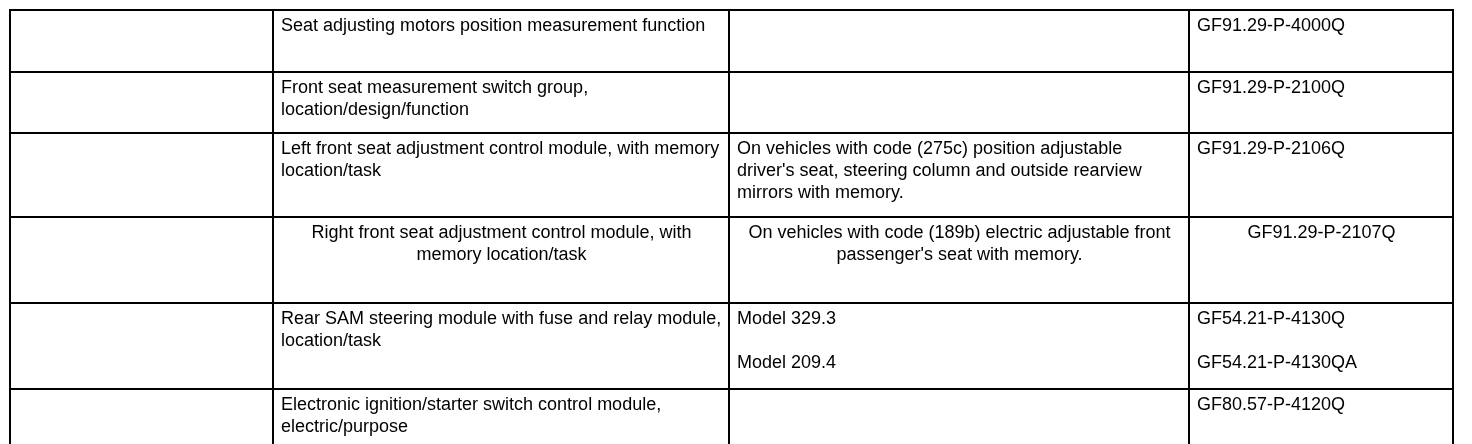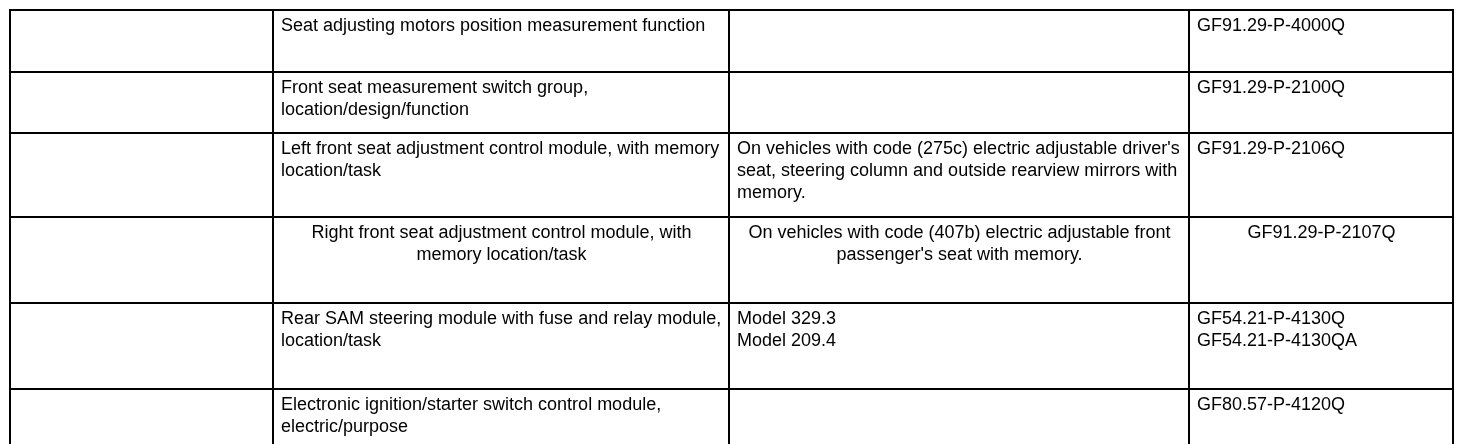--- a/index.html
+++ b/index.html
@@ -55,21 +55,21 @@
   tr.r4 td { height: 81px; }
   tr.r5 td { height: 61px; }
 
   .cell-text {
     display: block;
     padding: 0 6px 0 7px;
     white-space: pre-line;
   }
   .cell-ref { padding: 0; }
   .dual-line { display: block; padding: 0 6px 0 7px; }
-  .dual-line.second { }
+  .dual-line.second { margin-top: 22px; }
 </style>
 </head>
 <body>
 
 <div class="page">
 
   <table class="doc-table">
     <colgroup>
       <col class="c-ref">
       <col class="c-desc">
@@ -109,36 +109,36 @@
       </tr>
 
       <tr class="r2">
         <td>
           <span class="cell-text cell-ref"></span>
         </td>
         <td>
           <span class="cell-text">Left front seat adjustment control module, with memory location/task</span>
         </td>
         <td>
-          <span class="cell-text">On vehicles with code (275c) electric adjustable driver's seat, steering column and outside rearview mirrors with memory.</span>
+          <span class="cell-text">On vehicles with code (275c) position adjustable driver's seat, steering column and outside rearview mirrors with memory.</span>
         </td>
         <td>
           <span class="cell-text">GF91.29-P-2106Q</span>
         </td>
       </tr>
 
       <tr class="r3">
         <td>
           <span class="cell-text cell-ref"></span>
         </td>
         <td>
           <span class="cell-text">Right front seat adjustment control module, with memory location/task</span>
         </td>
         <td>
-          <span class="cell-text">On vehicles with code (407b) electric adjustable front passenger's seat with memory.</span>
+          <span class="cell-text">On vehicles with code (189b) electric adjustable front passenger's seat with memory.</span>
         </td>
         <td>
           <span class="cell-text">GF91.29-P-2107Q</span>
         </td>
       </tr>
 
       <tr class="r4">
         <td>
           <span class="cell-text cell-ref"></span>
         </td>

